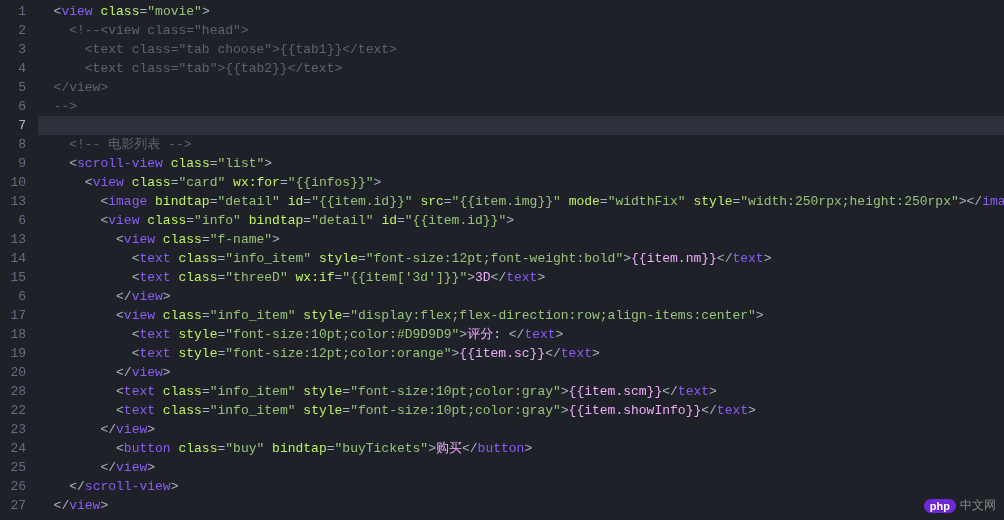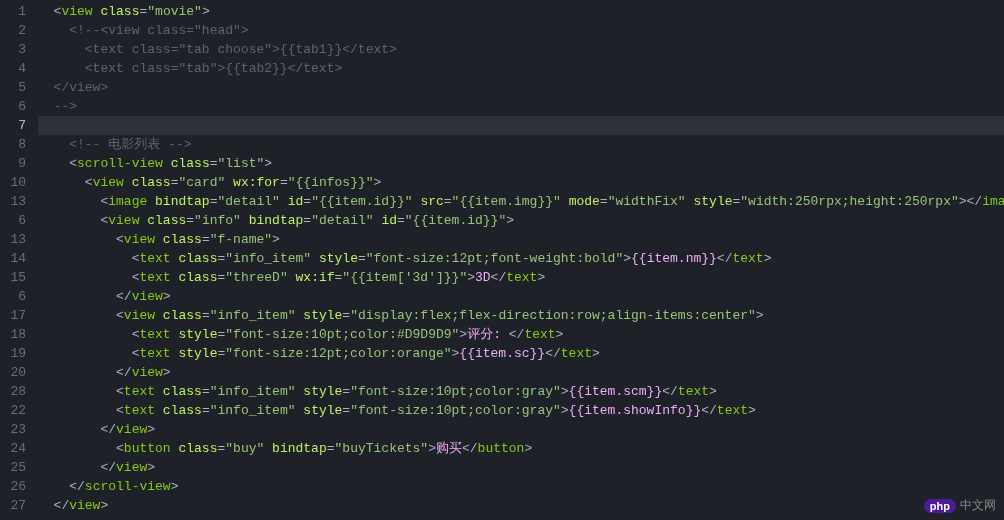--- a/index.html
+++ b/index.html
@@ -34,38 +34,38 @@
     line-height: 19px;
     white-space: pre;
     overflow: hidden;
     position: relative;
   }
   .ln { height: 19px; display: block; }
   .cl { height: 19px; display: block; }
   .ln.hl { color: #abb2bf; }
   .cl.hl { background: #2c313c; width: 100%; }
   .p { color: #abb2bf; }      
-  .tag { color: #84cc16; }    
+  .tag { color: #8b5cf6; }    
   .attr { color: #bef264; }   
   .str { color: #98c379; }    
   .cmt { color: #5c6370; font-style: normal; } 
   .txt { color: #f0abfc; }    
   .logo {
     position: absolute;
     right: 8px;
     bottom: 6px;
     display: flex;
     align-items: center;
     gap: 4px;
     font-family: sans-serif;
     font-size: 12px;
     color: #888;
   }
   .logo-badge {
-    background: #4c1d95;
+    background: #6d28d9;
     color: #fff;
     font-weight: bold;
     border-radius: 10px;
     padding: 1px 6px;
     font-size: 11px;
   }
 </style>
 </head>
 <body>
 

